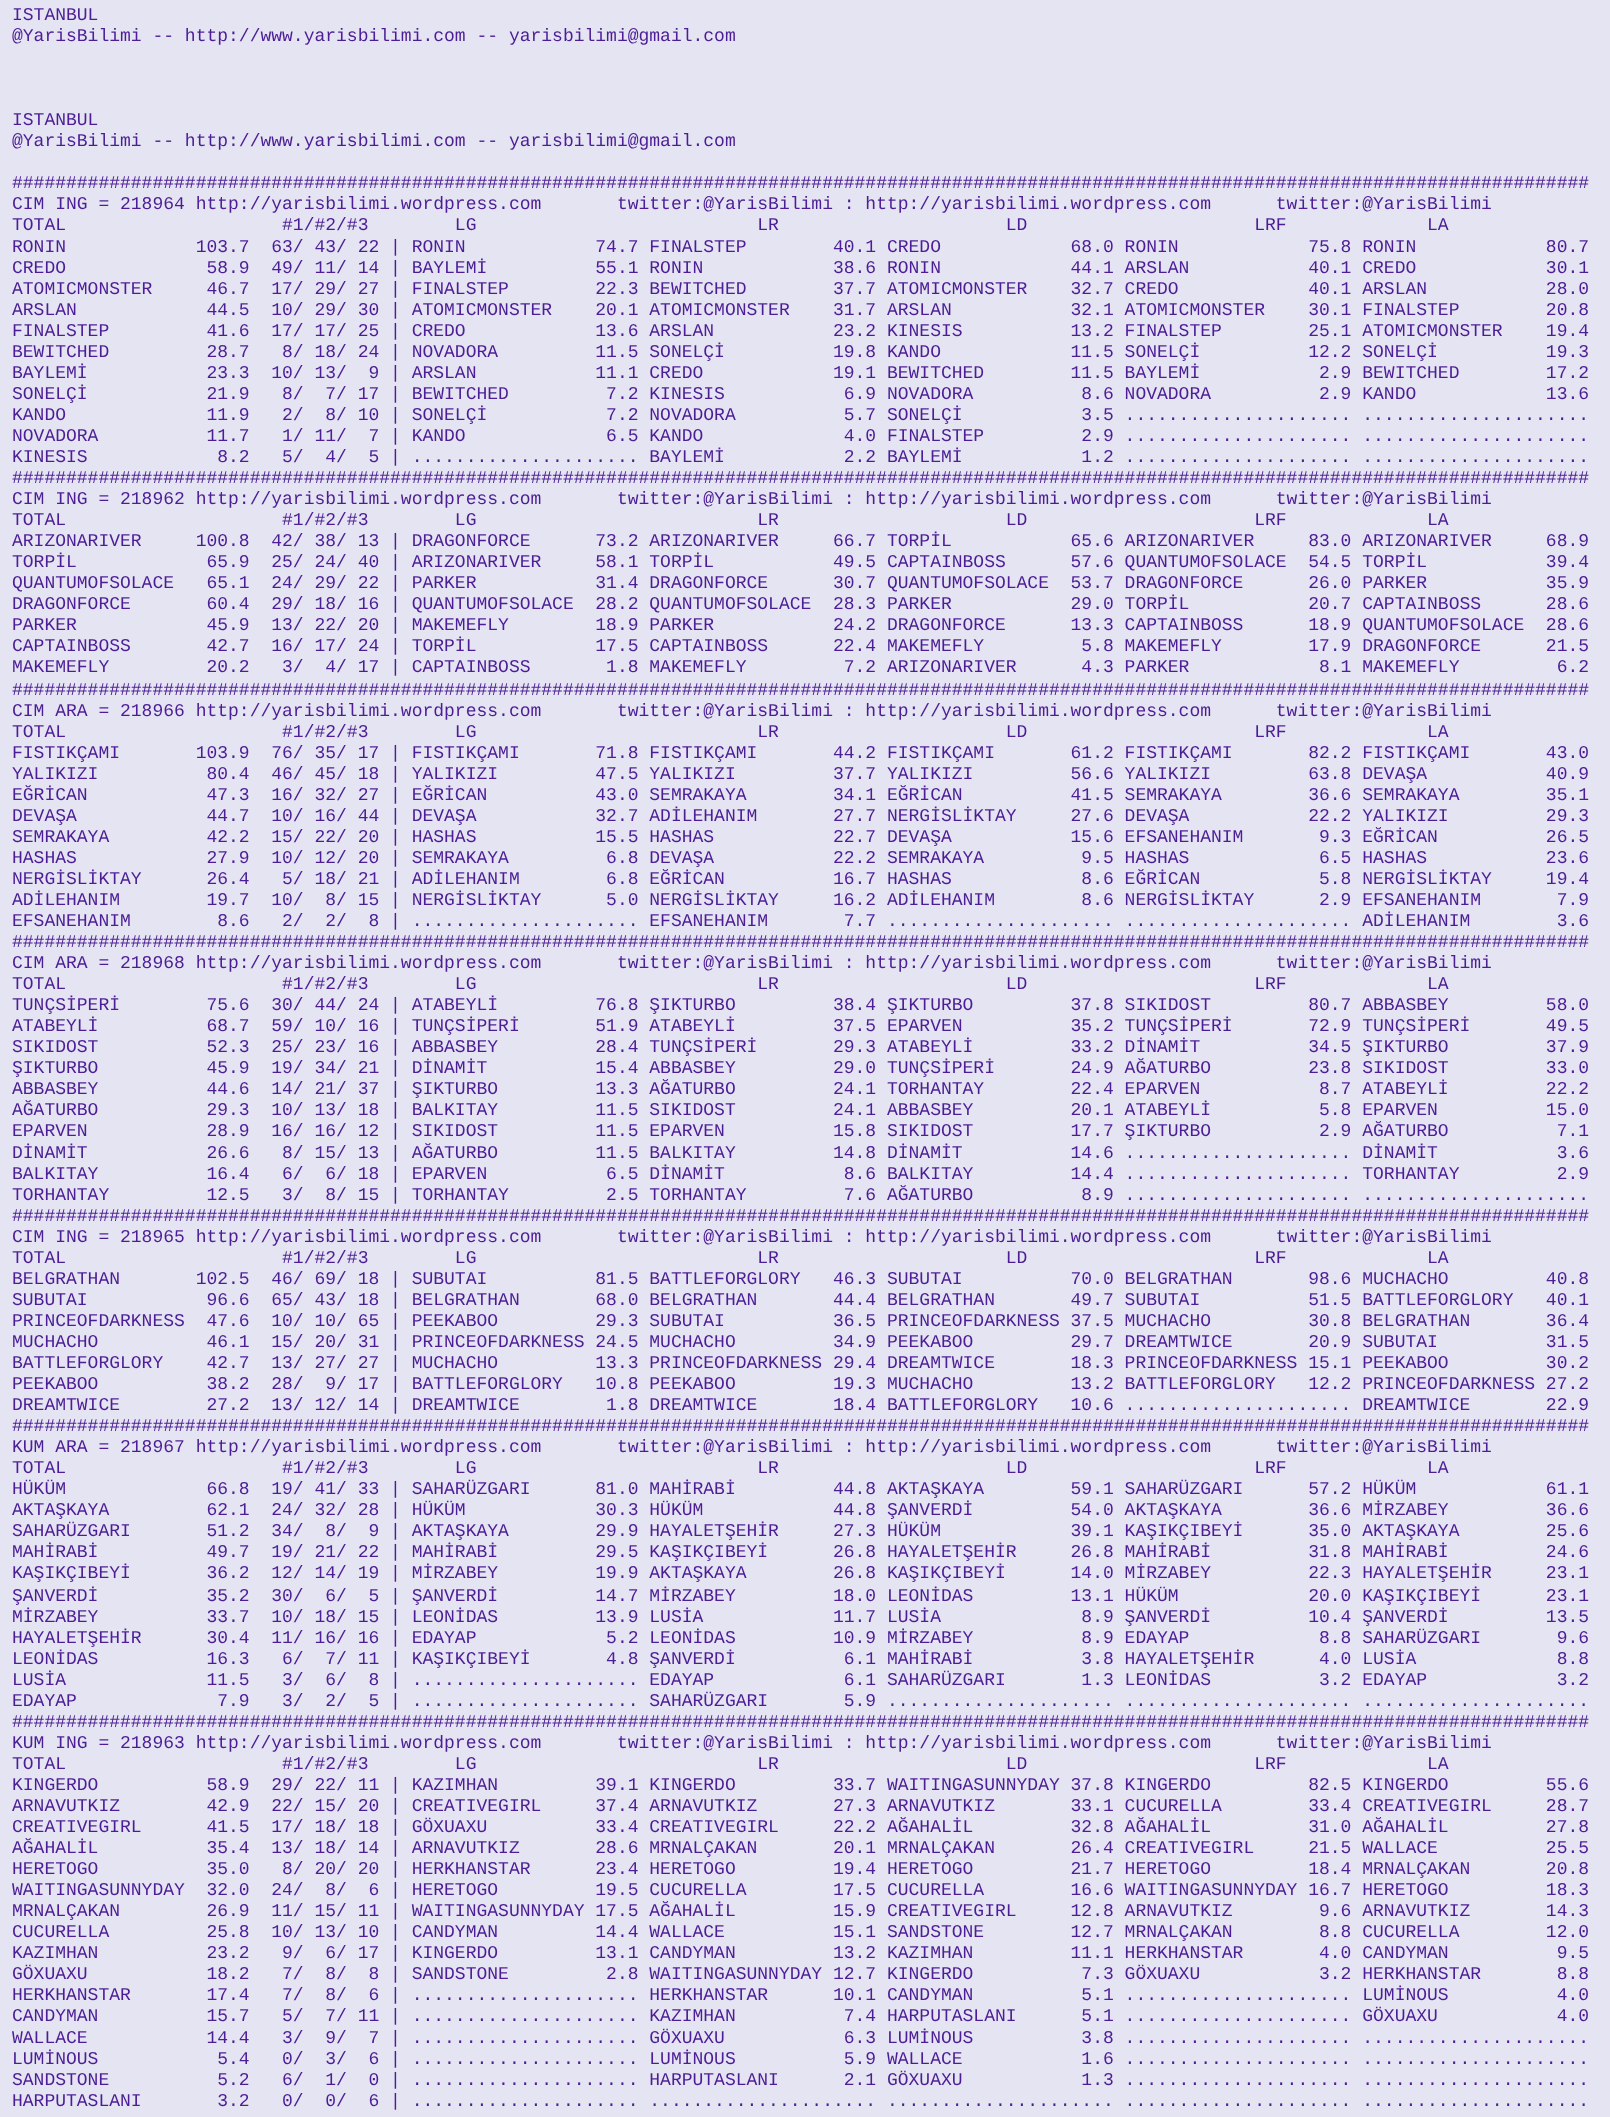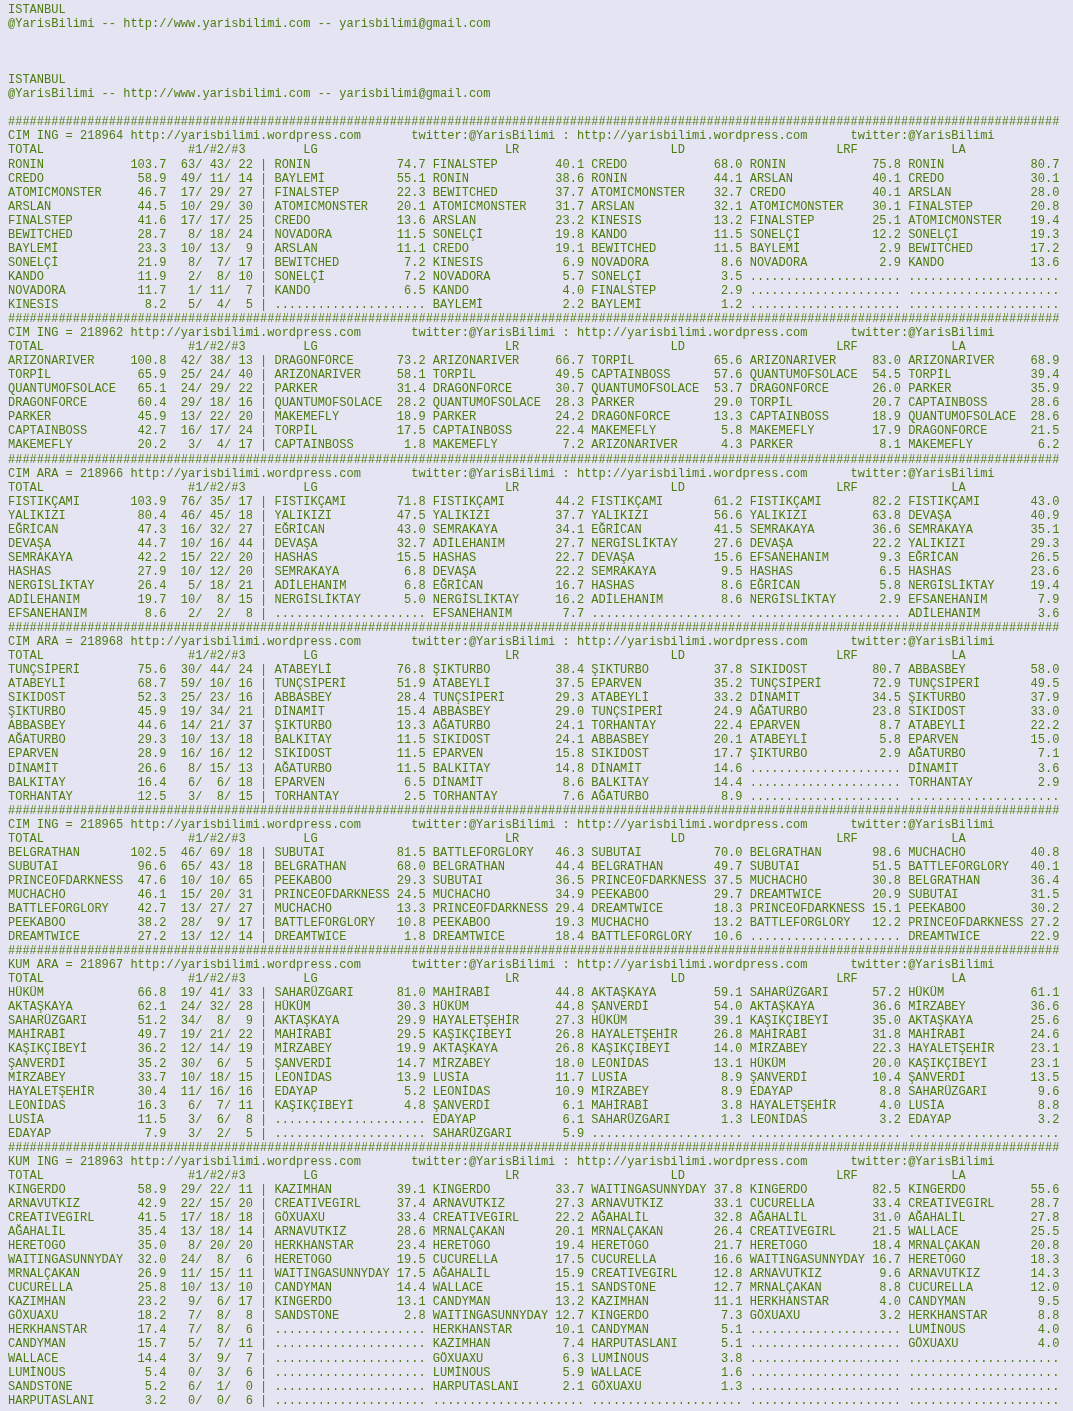--- a/index.html
+++ b/index.html
@@ -12,21 +12,21 @@
     height: 1411px;
     overflow: hidden;
     background: #e4e4f2;
   }
   pre.report {
     margin: 0;
     padding: 3px 0 0 8px;
     font-family: "Liberation Mono", "DejaVu Sans Mono", monospace;
     font-size: 12px;
     line-height: 14.05px;
-    color: #4d7c0f;
+    color: #4c1d95;
     white-space: pre;
   }
 </style>
 </head>
 <body>
 
 <div class="screen">
   <pre id="report" class="report">ISTANBUL
 @YarisBilimi -- http://www.yarisbilimi.com -- yarisbilimi@gmail.com
 

